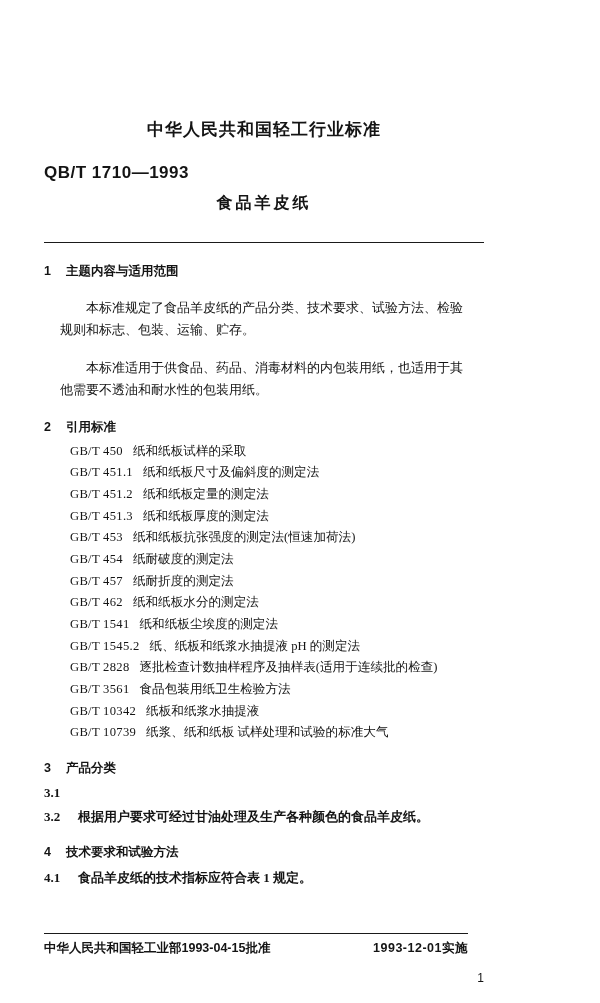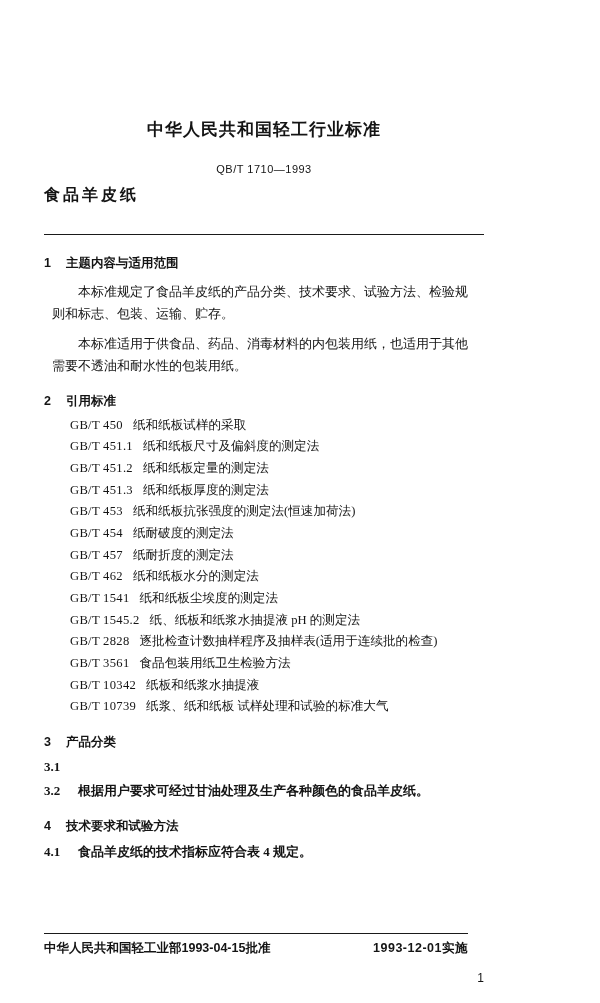--- a/index.html
+++ b/index.html
@@ -28,29 +28,29 @@
     text-align: center;
   }
   .std-org {
     font-family: "Liberation Sans", "DejaVu Sans", sans-serif;
     font-weight: bold;
     font-size: 17px;
     letter-spacing: 1px;
   }
   .std-code-row {
     margin-top: 22px;
-    text-align: center;
-    font-family: "Liberation Sans", "DejaVu Sans", sans-serif;
-    font-weight: normal;
-    font-size: 11px;
+    text-align: left;
+    font-family: "Liberation Sans", "DejaVu Sans", sans-serif;
+    font-weight: bold;
+    font-size: 17px;
     letter-spacing: 0.5px;
   }
   .std-title {
     margin-top: 10px;
-    text-align: left;
+    text-align: center;
     font-family: "Liberation Sans", "DejaVu Sans", sans-serif;
     font-weight: bold;
     font-size: 16px;
     letter-spacing: 3px;
   }
   .rule-top {
     margin-top: 28px;
     border-top: 1.6px solid #1a1a1a;
     height: 0;
   }
@@ -64,21 +64,21 @@
     font-weight: bold;
     font-size: 12.5px;
     margin-top: 14px;
     margin-bottom: 4px;
     display: flex;
     gap: 10px;
   }
   .sec-head .num { min-width: 12px; }
   .para {
     text-indent: 2em;
-    margin: 8px;
+    margin: 16px;
     font-size: 13px;
     line-height: 1.68;
   }
   .ref-list {
     margin: 4px 0 0 0;
     padding: 0;
     list-style: none;
   }
   .ref-list li {
     display: flex;
@@ -230,21 +230,21 @@
       <span class="idx">3.2</span>
       <span>根据用户要求可经过甘油处理及生产各种颜色的食品羊皮纸。</span>
     </div>
 
     <div class="sec-head">
       <span class="num">4</span>
       <span>技术要求和试验方法</span>
     </div>
     <div class="num-item">
       <span class="idx">4.1</span>
-      <span>食品羊皮纸的技术指标应符合表 4 规定。</span>
+      <span>食品羊皮纸的技术指标应符合表 1 规定。</span>
     </div>
 
   </div>
 
   <div class="footer">
     <div class="rule-bottom"></div>
     <div class="footer-row">
       <span class="footer-left">中华人民共和国轻工业部1993-04-15批准</span>
       <span class="footer-right">1993-12-01实施</span>
     </div>

